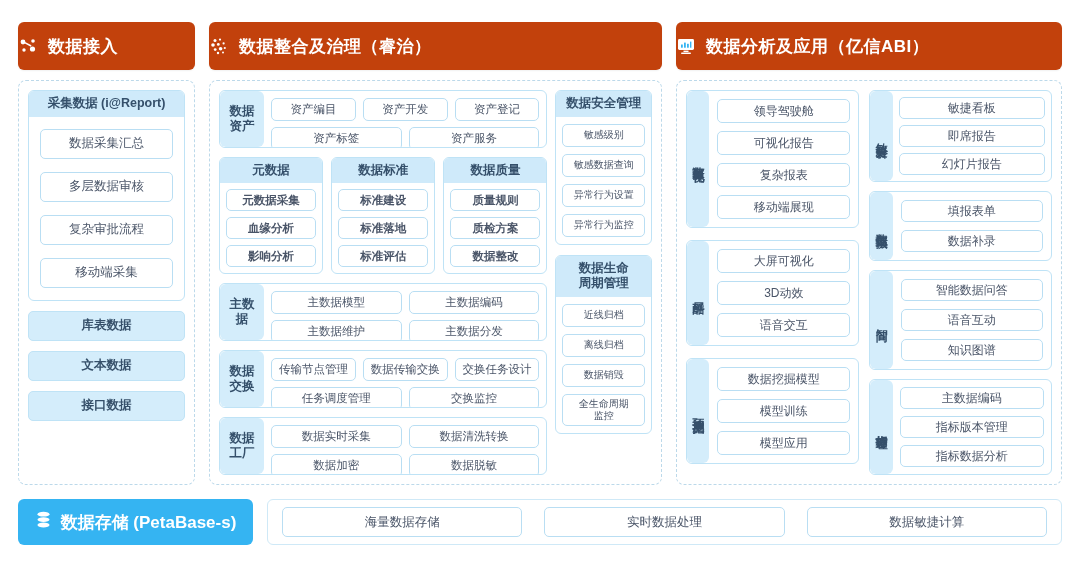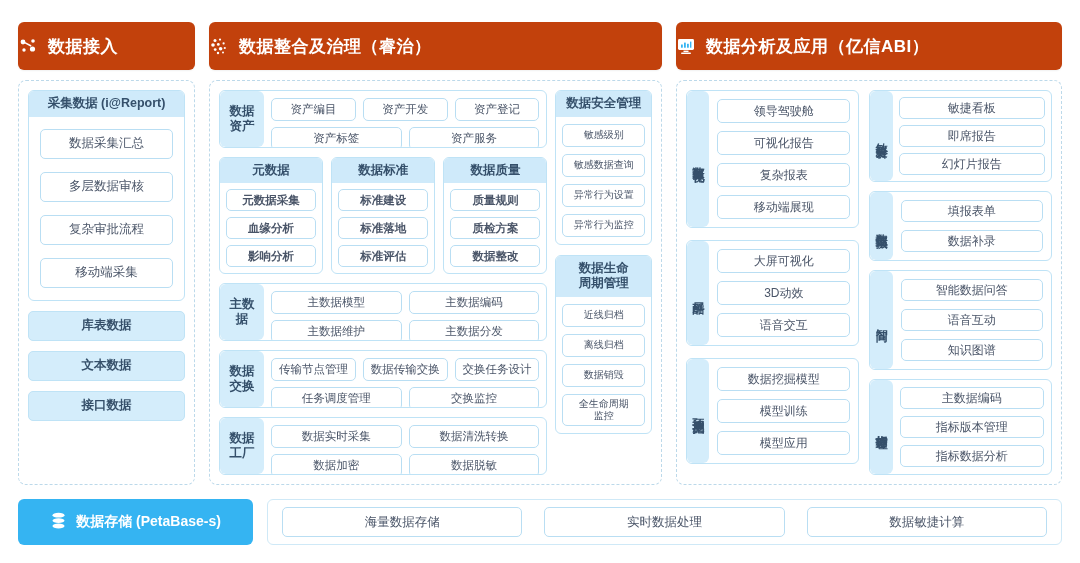--- a/index.html
+++ b/index.html
@@ -94,21 +94,21 @@
     padding:6px 4px; font-size:12px;
   }
   .c3 .vbody { gap:8px; padding:8px; }
   .c3 .pill { height:24px; font-size:12px; }
 
   
   .bottom { display:flex; gap:14px; padding:14px 18px 0 18px; align-items:stretch; }
   .storage {
     width:235px; height:46px; border-radius:6px; background:#35b4f2; color:#fff;
     display:flex; align-items:center; justify-content:center; gap:9px;
-    font-size:14px; font-weight:bold;
+    font-size:17px; font-weight:bold;
   }
   .storebar {
     flex:1; border:1px solid #cfe9f7; border-radius:6px; background:#fff;
     display:flex; align-items:center; gap:22px; padding:0 14px; height:46px;
   }
   .storebar .pill { flex:1; height:30px; font-size:12.5px; }
 </style>
 </head>
 <body>
 

